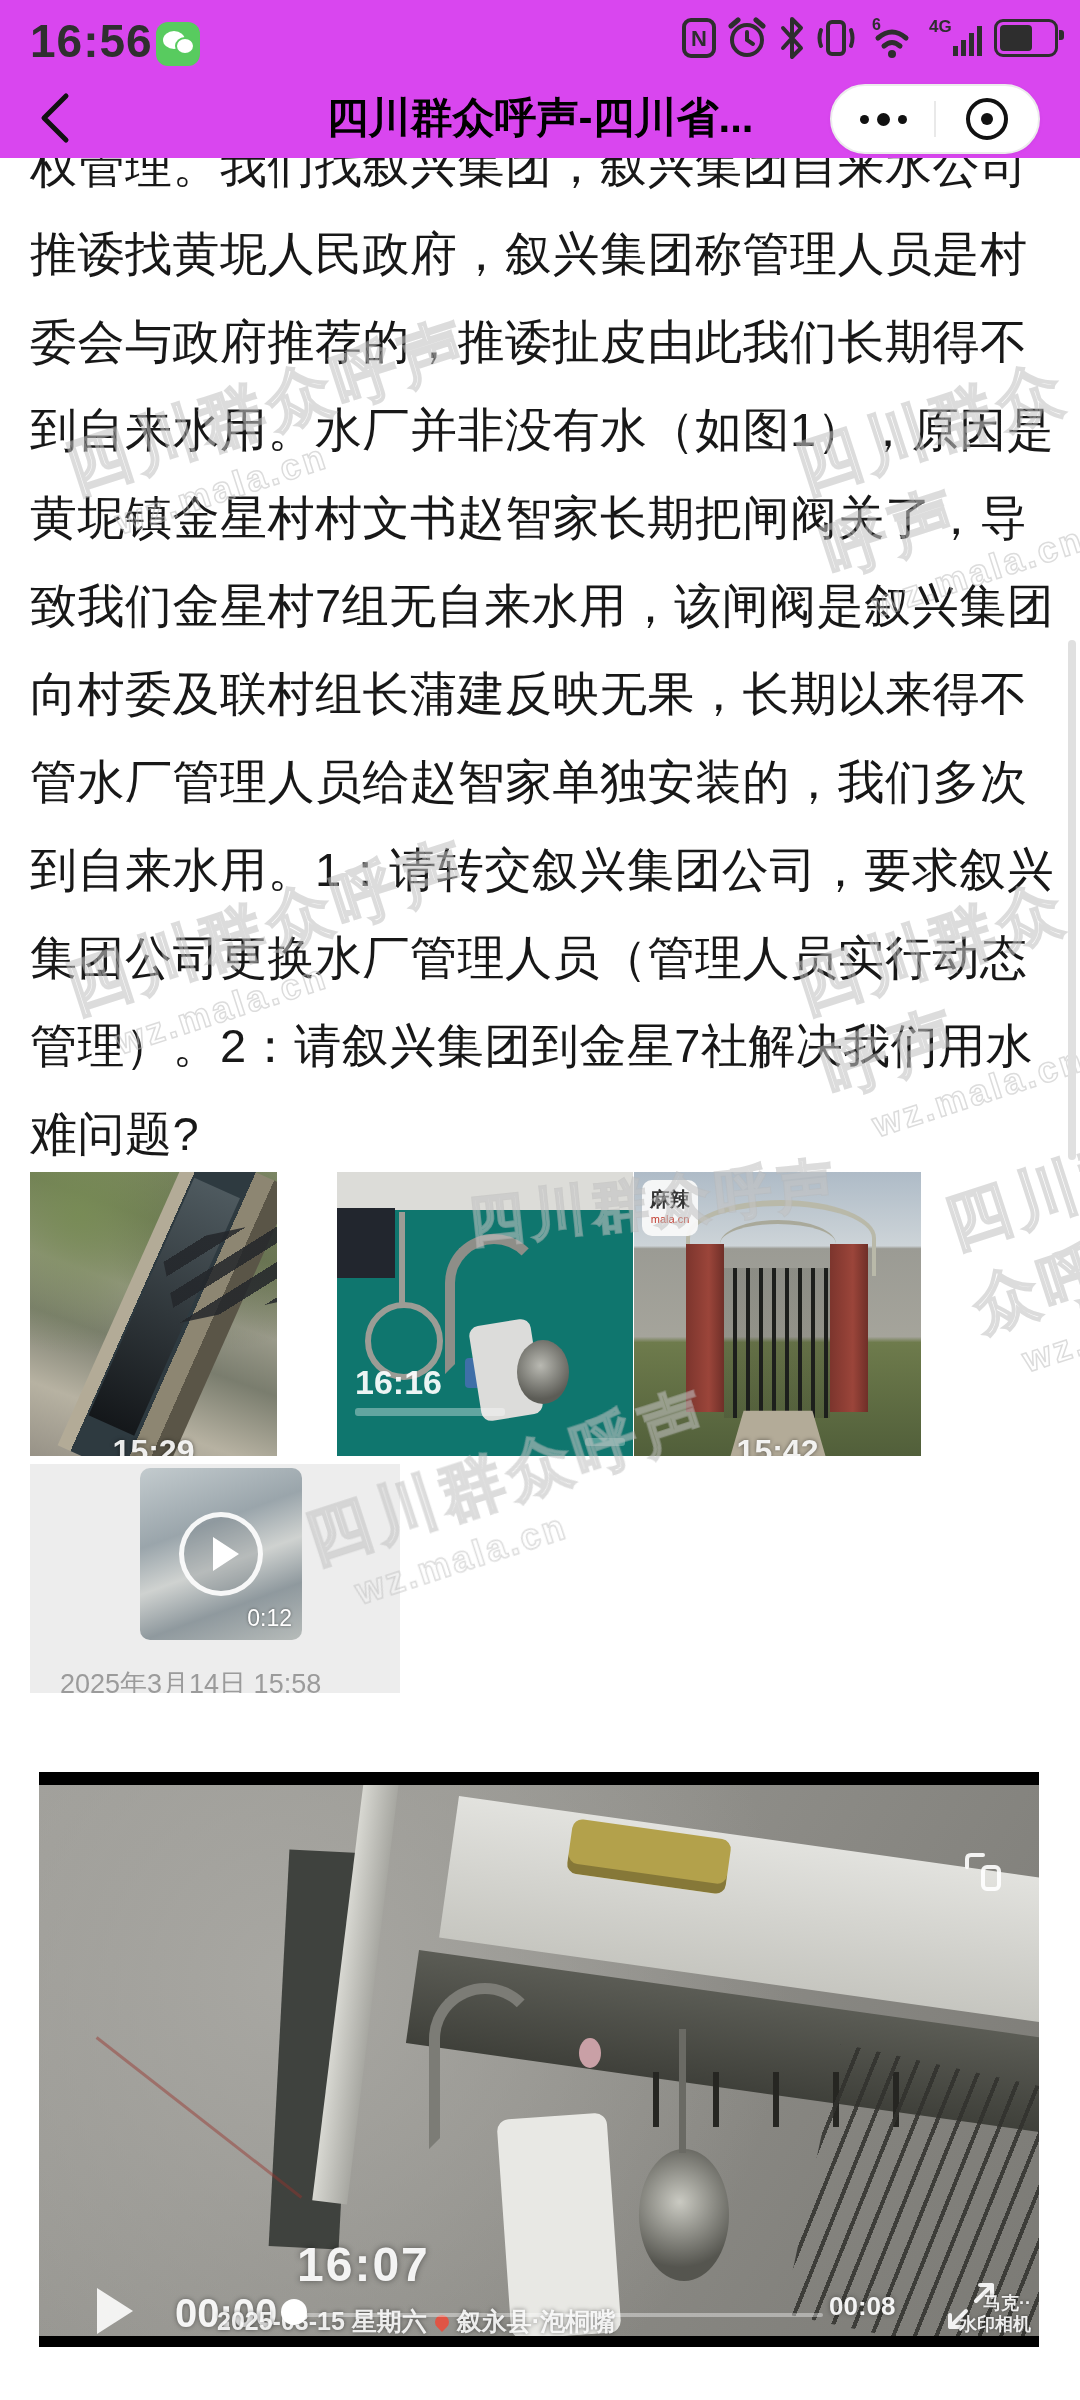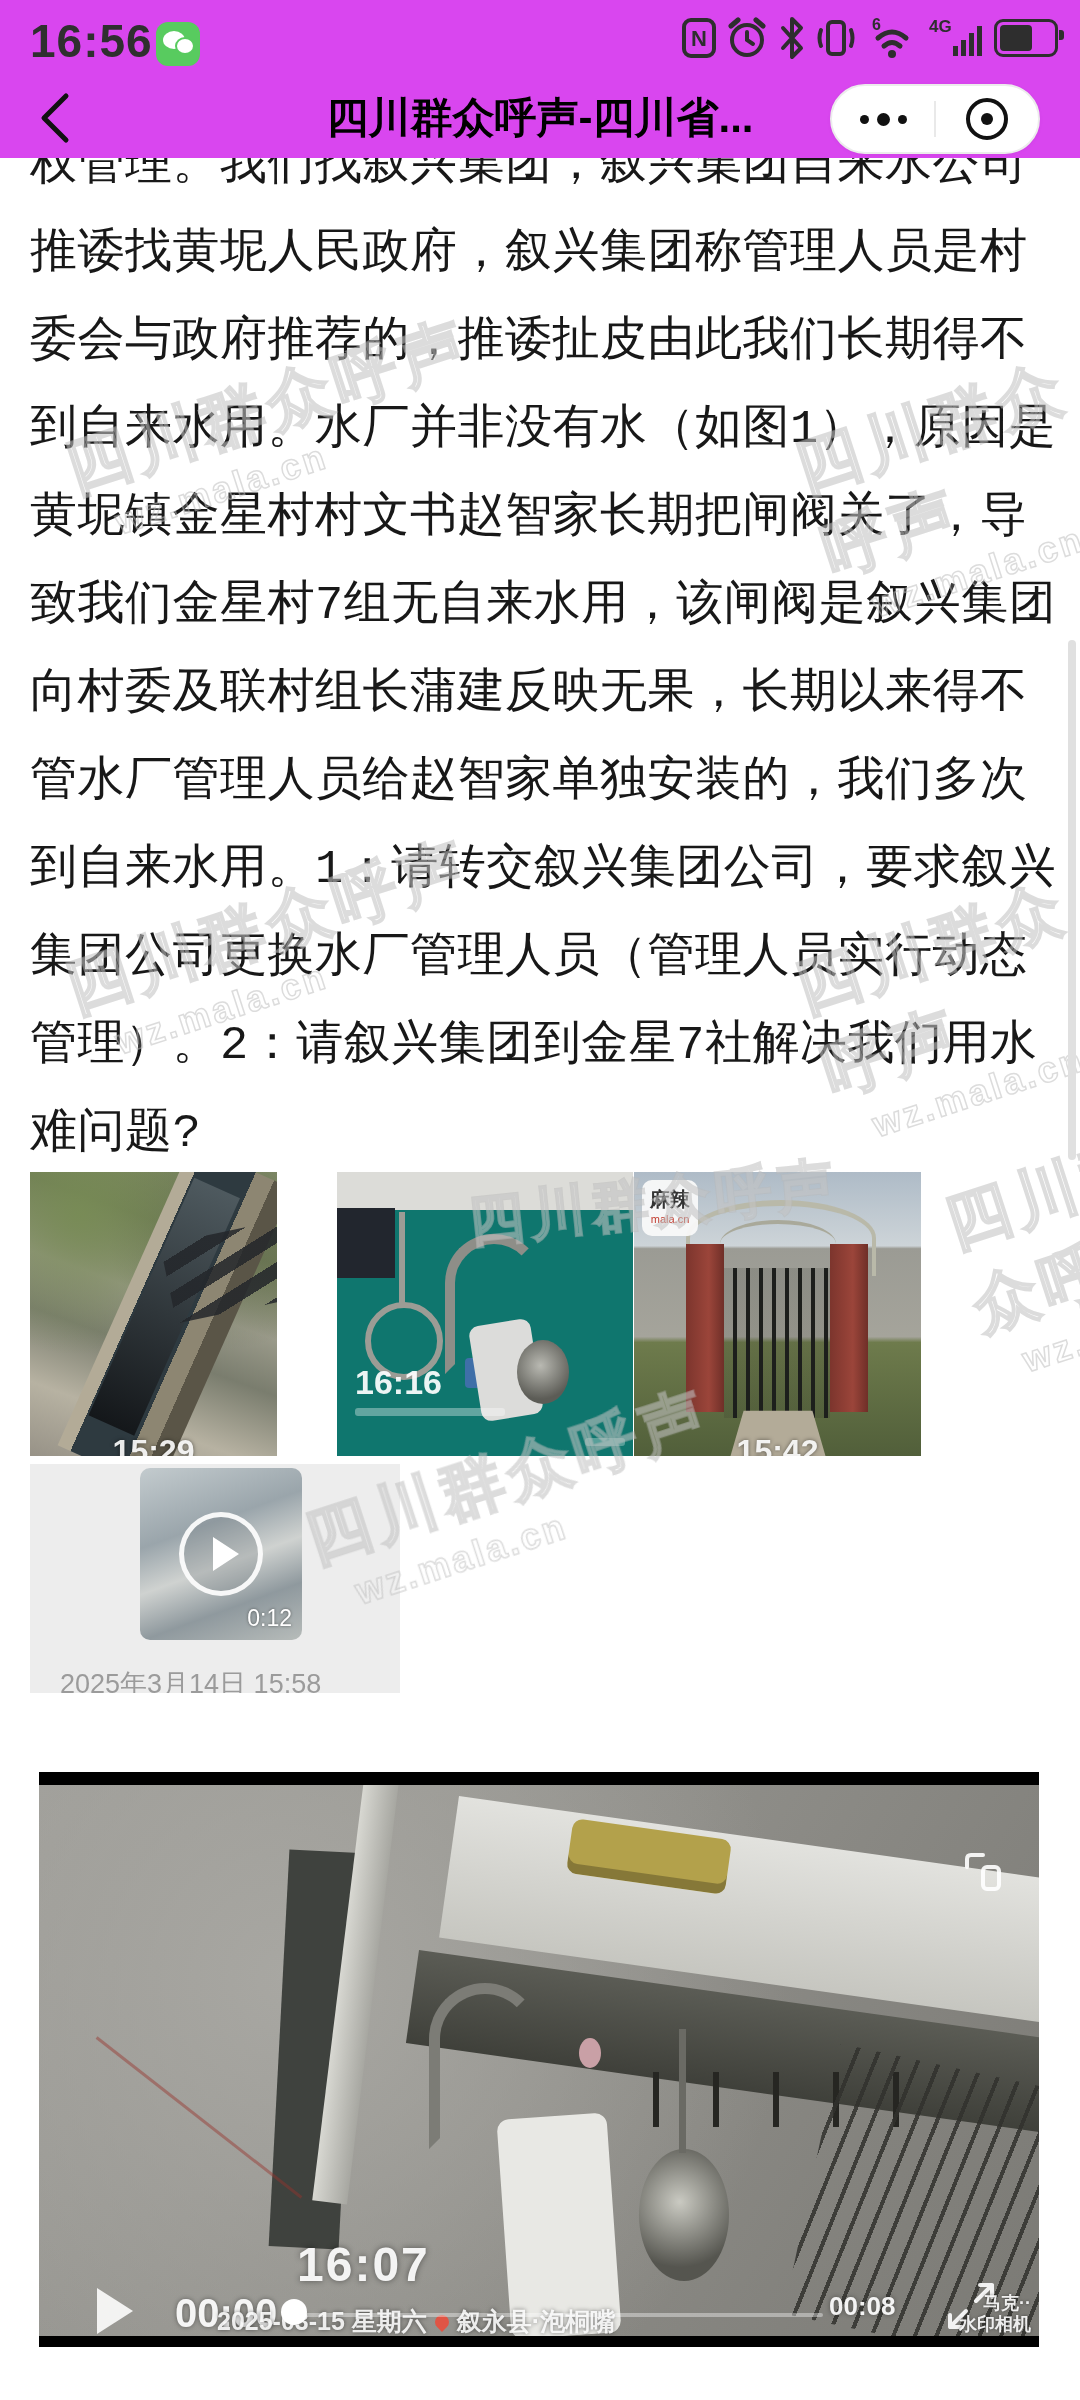--- a/index.html
+++ b/index.html
@@ -25,21 +25,21 @@
   .nav-title{position:absolute;left:50%;top:10px;transform:translateX(-50%);font-size:42px;font-weight:600;color:#000;white-space:nowrap;}
   .capsule{position:absolute;right:40px;top:4px;width:206px;height:66px;background:#fff;border:2px solid #ececec;border-radius:36px;box-shadow:0 1px 4px rgba(0,0,0,0.04);display:flex;}
   .cap-half{flex:1;display:flex;align-items:center;justify-content:center;}
   .cap-div{width:2px;height:36px;background:#e9e9e9;align-self:center;}
   .dots{display:flex;gap:8px;align-items:center;}
   .dots i{width:9px;height:9px;border-radius:50%;background:#111;}
   .dots i.big{width:13px;height:13px;}
   .target{width:34px;height:34px;border:4px solid #111;border-radius:50%;display:flex;align-items:center;justify-content:center;}
   .target i{width:12px;height:12px;border-radius:50%;background:#111;}
   
-  .article{position:absolute;left:30px;top:122px;width:1024px;z-index:1;font-family:Liberation Mono, monospace;}
+  .article{position:absolute;left:30px;top:122px;width:1024px;z-index:1;}
   .article .ln{font-size:47px;line-height:88px;color:#181818;letter-spacing:0.5px;white-space:nowrap;}
   
   .wm{position:absolute;z-index:6;pointer-events:none;transform:rotate(-18deg);transform-origin:left top;}
   .wm .wm1{font-size:64px;font-weight:bold;letter-spacing:6px;color:rgba(255,255,255,0.16);-webkit-text-stroke:2px rgba(185,185,185,0.5);}
   .wm .wm2{font-size:36px;font-weight:bold;letter-spacing:3px;margin-left:30px;color:rgba(255,255,255,0.16);-webkit-text-stroke:1.5px rgba(185,185,185,0.5);}
   .wm.flat{transform:rotate(-6deg);}
   
   .img-row-item{position:absolute;top:1172px;height:284px;overflow:hidden;z-index:2;}
   .ts-clip{position:absolute;bottom:-14px;left:50%;transform:translateX(-50%);color:rgba(255,255,255,0.9);font-size:32px;font-weight:bold;text-shadow:0 0 4px rgba(0,0,0,0.5);}
   #img1{left:30px;width:247px;background:

